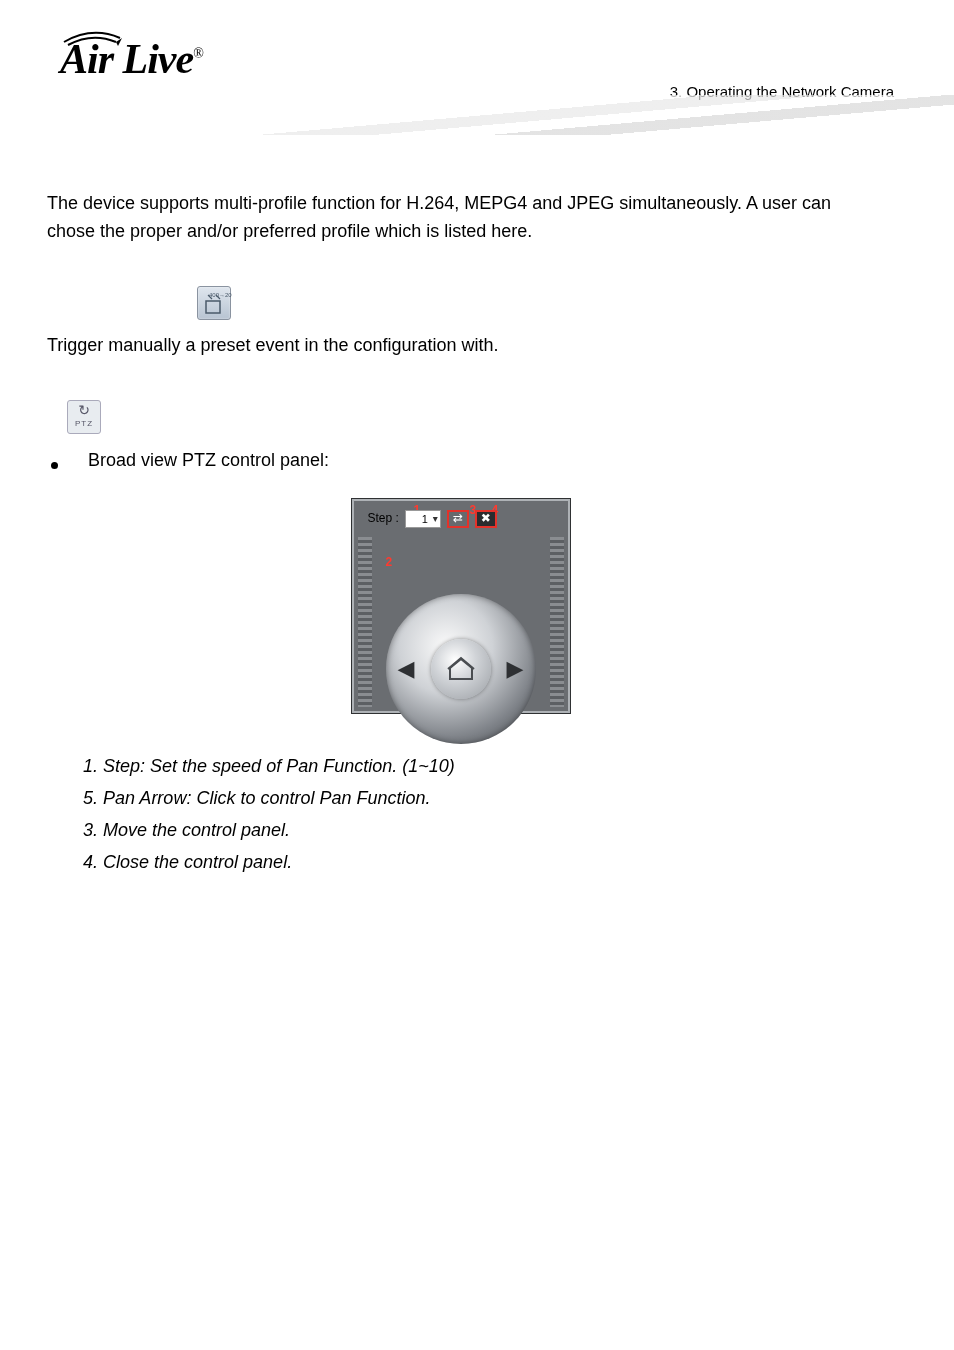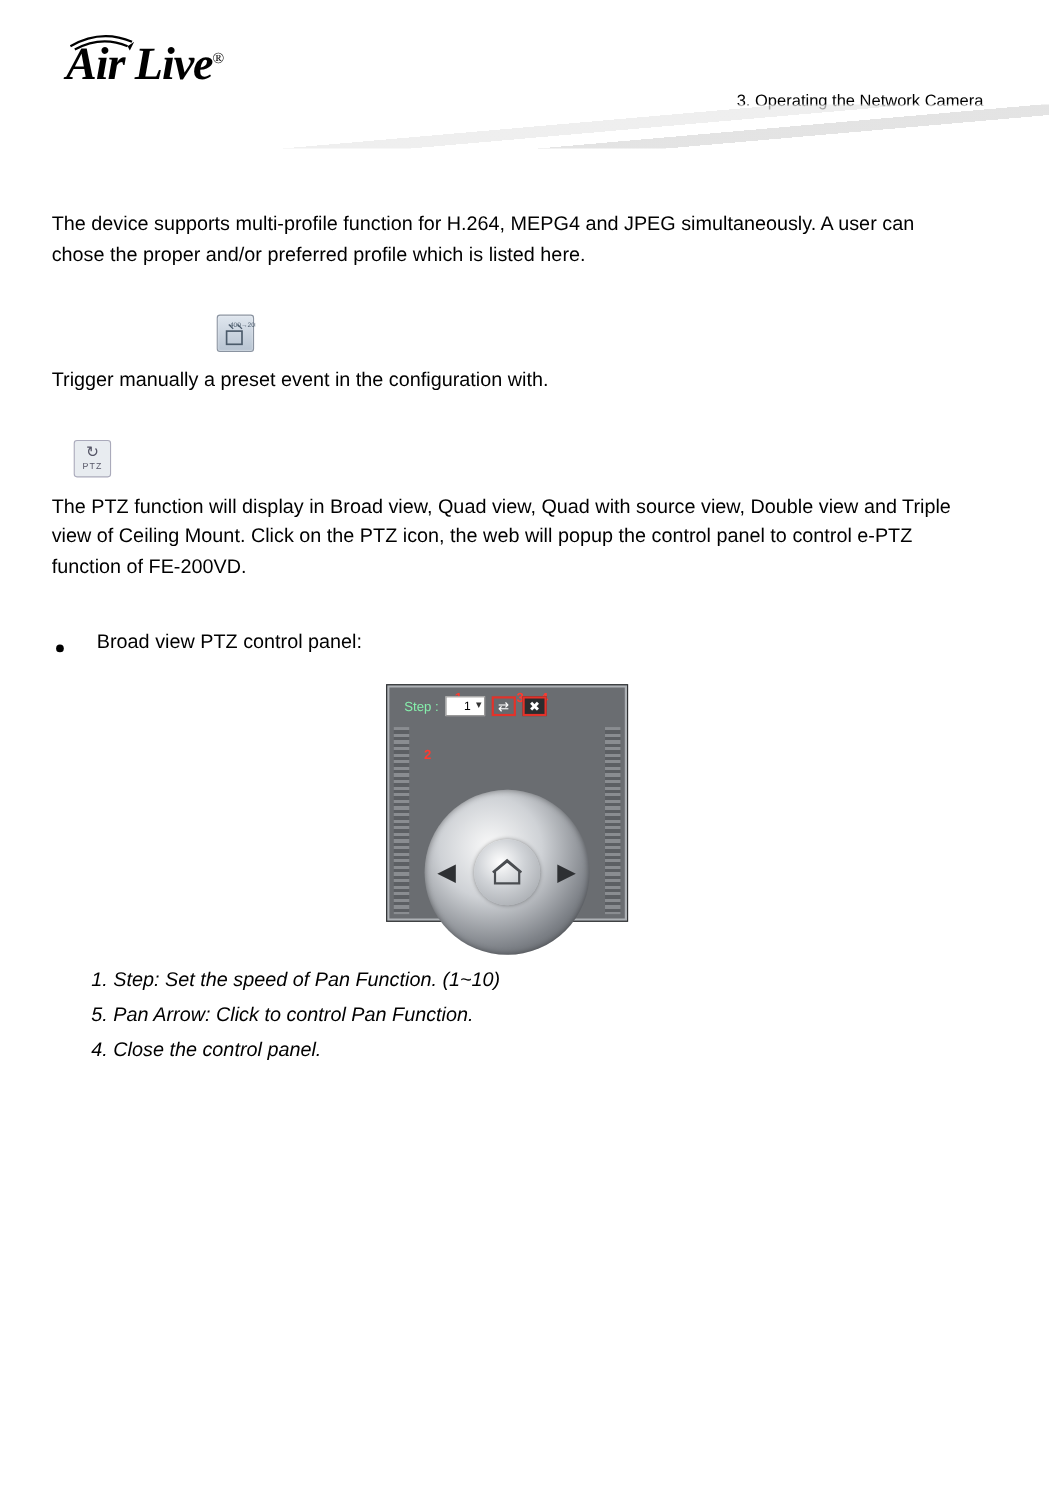--- a/index.html
+++ b/index.html
@@ -124,21 +124,21 @@
     position: relative;
     box-shadow: 0 0 0 2px #aeb2b6 inset;
   }
   .ptz-top {
     position: absolute;
     left: 16px; top: 10px;
     display: flex;
     align-items: center;
     gap: 6px;
   }
-  .ptz-top-lbl { color: #86efac; font-size: 12px; }
+  .ptz-top-lbl { color: #000000; font-size: 12px; }
   .ptz-step-sel {
     width: 36px; height: 18px;
     background: #fff;
     border: 1px solid #999;
     font-size: 11px;
     position: relative;
   }
   .ptz-step-sel::after {
     content: "▾";
     position: absolute;
@@ -227,21 +227,20 @@
         <path d="M10 8 L14 12 M18 8 L22 12" stroke="#4a5a6a" stroke-width="1.2"></path>
         <text x="11" y="10" font-size="6" fill="#4a5a6a">400→200</text>
       </svg>
     </span>
   </div>
   <div class="para">Trigger manually a preset event in the configuration with.</div>
 
   <div class="icon-row" style="padding-left:20px">
     <span class="icon-ptz"></span>
   </div>
-  <div class="para">The PTZ function will display in Broad view, Quad view, Quad with source view, Double view and Triple view of Ceiling Mount.   Click on the PTZ icon, the web will popup the control panel to control e-PTZ function of FE-200VD.</div>
 
   <div class="bullet-row">
     <span class="bullet-dot"></span>
     <span>Broad view PTZ control panel:</span>
   </div>
 
   <div class="panel-wrap">
     <div class="ptz-panel">
       <span class="ptz-marker m1">1</span>
       <span class="ptz-marker m3">3</span>
@@ -270,16 +269,17 @@
             <path d="M2 13 L15 2 L28 13" fill="none" stroke="#4a4d51" stroke-width="2"></path>
           </svg>
         </div>
       </div>
     </div>
   </div>
 
   <div class="numlist">
     <div>1. Step: Set the speed of Pan Function. (1~10)</div>
     <div>5. Pan Arrow: Click to control Pan Function.</div>
+    <div>3. Move the control panel.</div>
     <div>4. Close the control panel.</div>
   </div>
 
 </div>
 
 </body></html>

